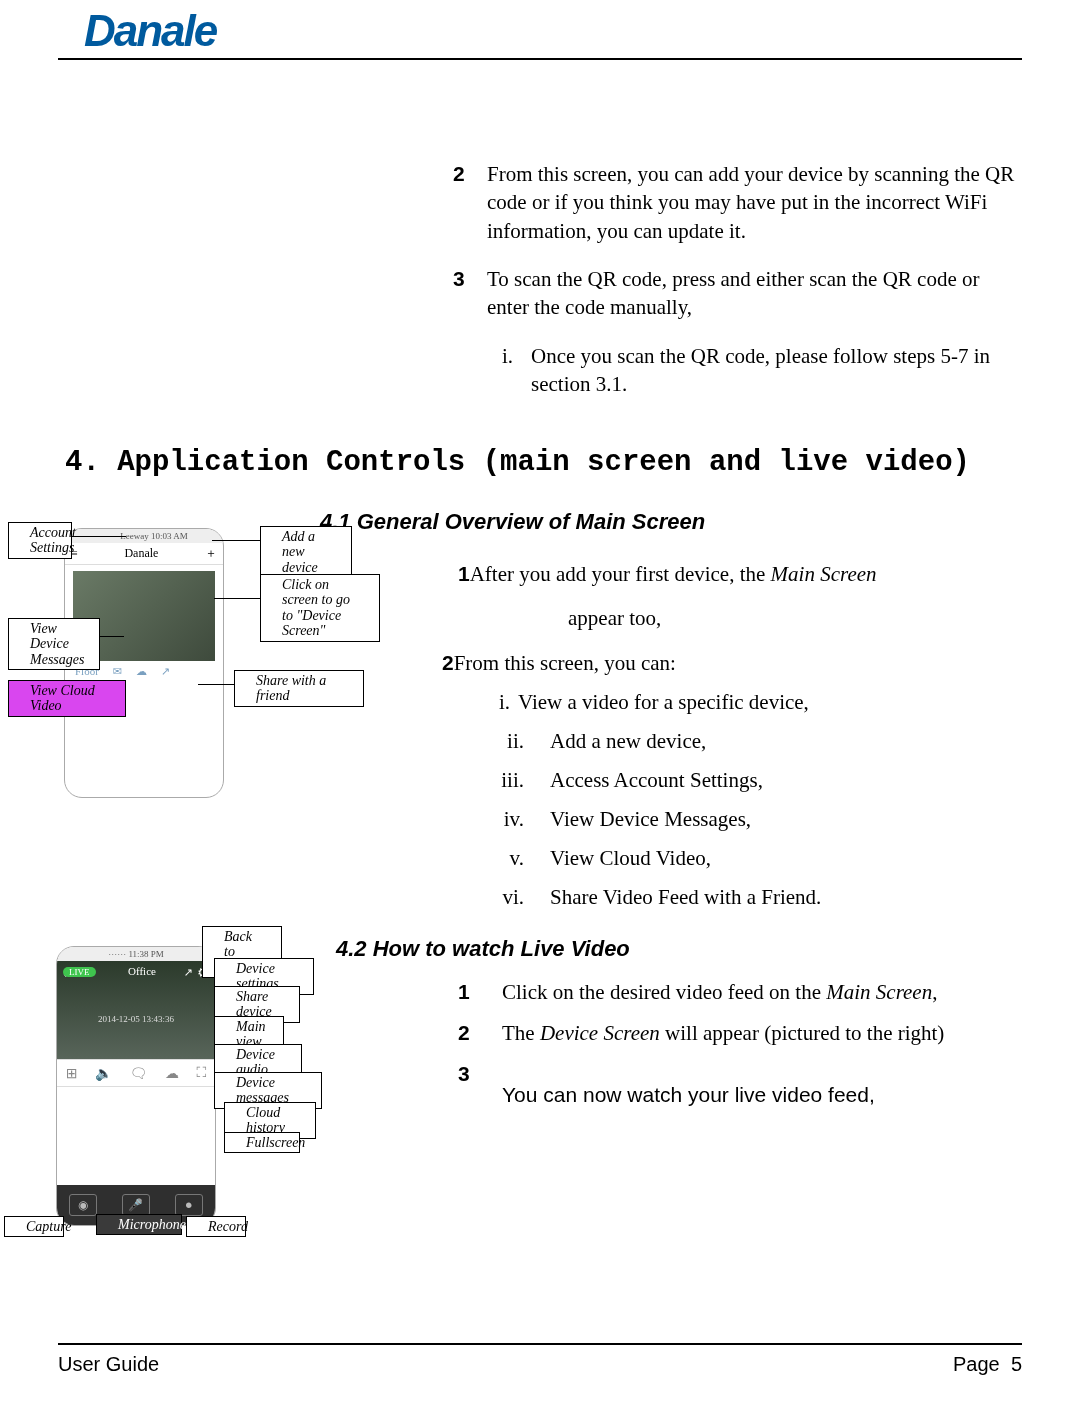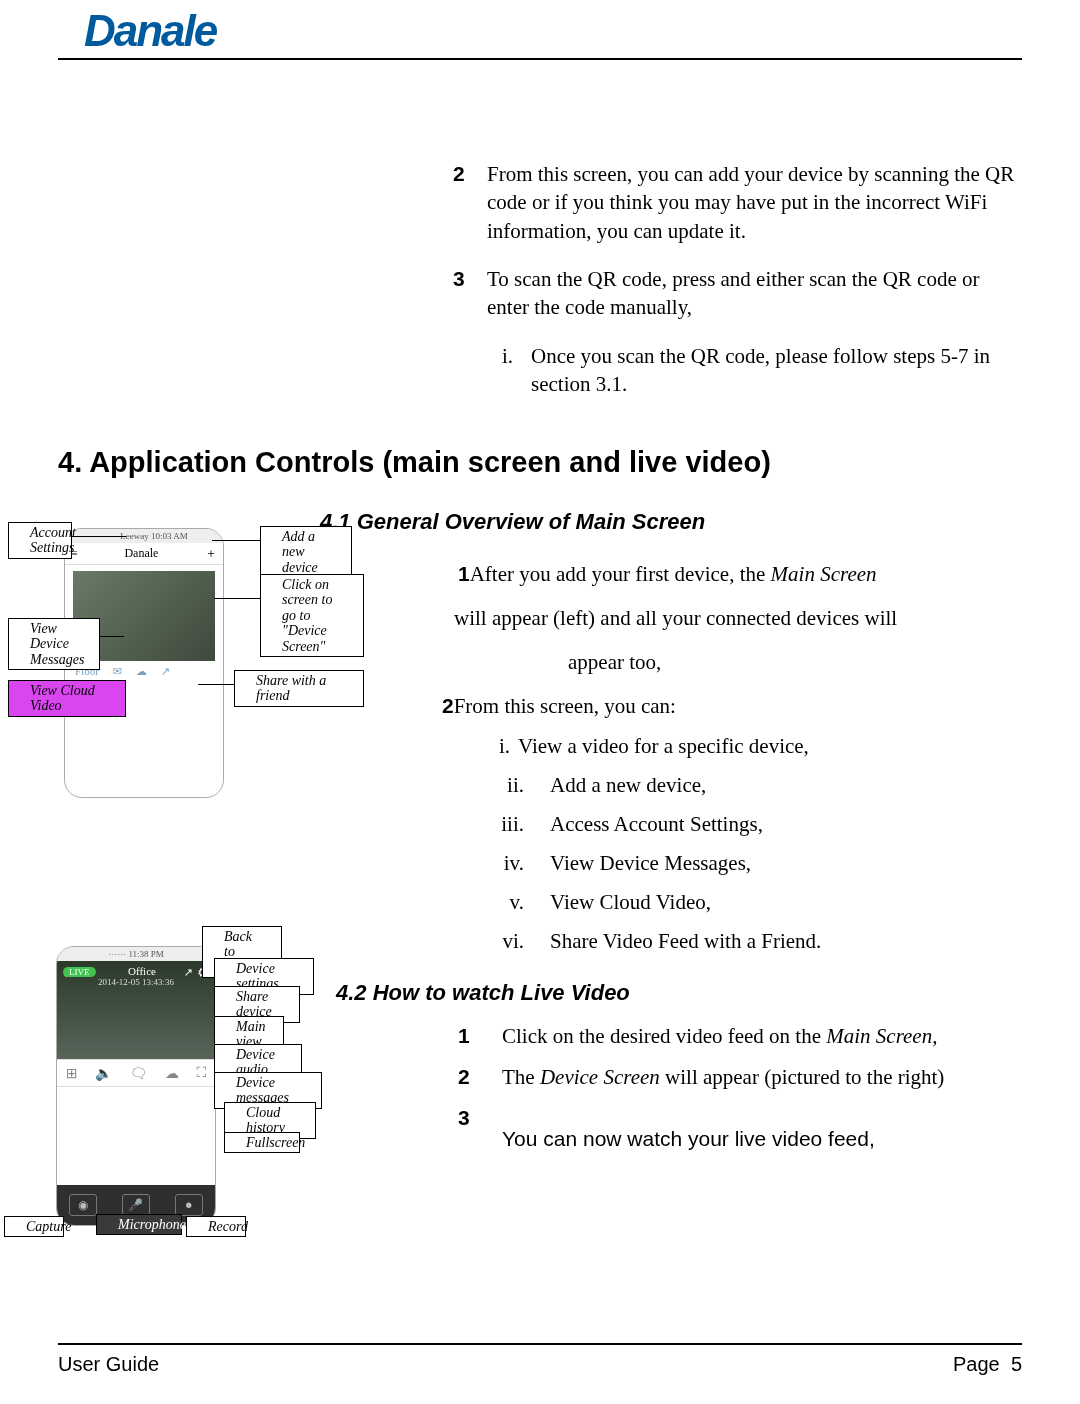--- a/index.html
+++ b/index.html
@@ -43,24 +43,24 @@
   .num-item .txt { flex: 1; }
   .sub-rom {
     display: flex;
     align-items: flex-start;
     margin-left: 30px;
     margin-bottom: 10px;
   }
   .sub-rom .rom { width: 48px; text-align: right; padding-right: 18px; flex-shrink: 0; }
   .sub-rom .txt { flex: 1; }
   h2.section {
-    font-family: Liberation Sans, sans-serif;
+    font-family: Liberation Mono, monospace;
     font-weight: 700;
     font-size: 29px;
-    margin: 48px 0 30px 0;
+    margin: 48px 0 30px 7px;
   }
   h3.subsection {
     font-family: Arial, Helvetica, sans-serif;
     font-weight: 700;
     font-style: italic;
     font-size: 22px;
     text-align: left;
     margin-left: 262px;
     margin-bottom: 22px;
   }
@@ -139,21 +139,21 @@
   }
   .fig .leader {
     position: absolute;
     height: 1px;
     background: #000;
   }
 
   
   #fig1 .c1 { left: -56px; top: -6px; width: 64px; }
   #fig1 .c2 { left: 196px; top: -2px; width: 92px; }
-  #fig1 .c3 { left: 196px; top: 46px; width: 104px; }
+  #fig1 .c3 { left: 196px; top: 46px; width: 120px; }
   #fig1 .c4 { left: -56px; top: 90px; width: 92px; }
   #fig1 .c5 { left: -56px; top: 152px; width: 118px; background:#d946ef; }
   #fig1 .c6 { left: 170px; top: 142px; width: 130px; }
   #fig1 .l1 { left: 8px; top: 8px; width: 54px; }
   #fig1 .l2 { left: 148px; top: 12px; width: 48px; }
   #fig1 .l3 { left: 150px; top: 70px; width: 46px; }
   #fig1 .l4 { left: 36px; top: 108px; width: 24px; }
   #fig1 .l6 { left: 134px; top: 156px; width: 36px; }
 
   #fig2 .phone {
@@ -161,21 +161,21 @@
   }
   #fig2 .videoarea {
     height: 98px; background: linear-gradient(#2b3a2b,#58655a);
     position: relative;
   }
   #fig2 .videoarea .live {
     position: absolute; left:6px; top:6px; font-size:9px; color:#fff;
     background:#3fc44e; border-radius:8px; padding:0 6px;
   }
   #fig2 .videoarea .title { color:#fff; font-size:11px; text-align:center; padding-top:4px;margin-left:12px;}
-  #fig2 .videoarea .time { color:#ddd; font-size:9px; text-align:center;}
+  #fig2 .videoarea .time { color:#ddd; font-size:9px; text-align:center;margin-top:37px;}
   #fig2 .iconbar {
     display:flex; justify-content:space-around; align-items:center;
     height:28px; border-top:1px solid #ddd; border-bottom:1px solid #ddd;
     font-size:14px; color:#888;
   }
   #fig2 .botbar {
     position:absolute; bottom:0; left:0; right:0; height:40px;
     background:#2f2f2f; display:flex; justify-content:space-around; align-items:center;
   }
   #fig2 .botbar .bb {
@@ -259,21 +259,20 @@
     <div class="leader l2"></div>
     <div class="leader l3"></div>
     <div class="leader l4"></div>
     <div class="leader l6"></div>
   </div>
 
   <div class="main-overview">
     <div class="line">
       <span class="num-inline">1</span><span>After you add your first device, the </span><span class="ital">Main Screen</span>
     </div>
-    <div class="line" style="margin-left:-4px;"> will appear (left) and all your connected devices will</div>
     <div class="line" style="margin-left:110px;">appear too,</div>
     <div class="line" style="margin-left:-16px;">
       <span class="num-inline">2</span><span>From this screen, you can:</span>
     </div>
   </div>
 
   <div class="roman-list">
     <div class="row" style="margin-left:-8px;">
         <div class="rl" style="width:38px;padding-right:8px;">i.</div>
         <div class="rt">View a video for a specific device,</div>

